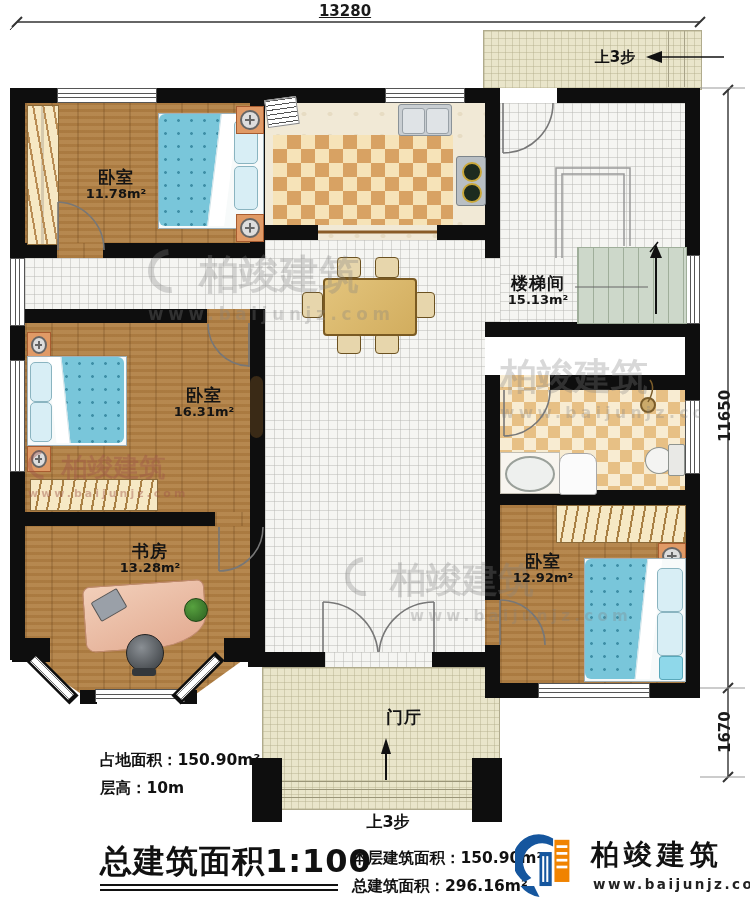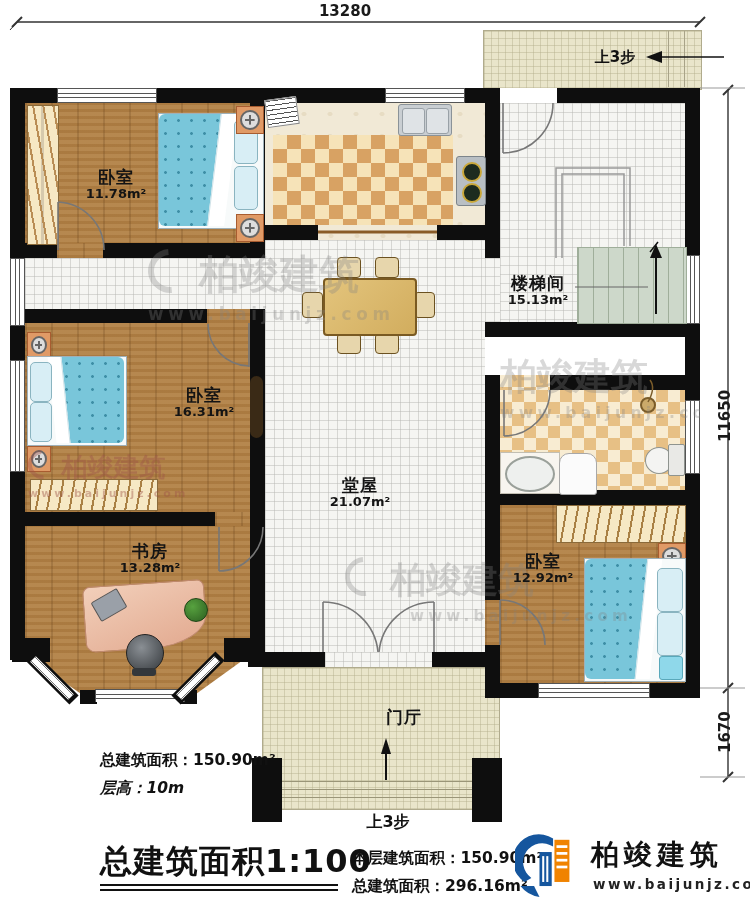--- a/index.html
+++ b/index.html
@@ -272,45 +272,41 @@
     <div class="rarea">11.78m²</div>
   </div>
   <div class="rlabel" style="left:488px;top:274px;width:100px;">
     <div class="rname">楼梯间</div>
     <div class="rarea">15.13m²</div>
   </div>
   <div class="rlabel" style="left:154px;top:386px;width:100px;">
     <div class="rname">卧室</div>
     <div class="rarea">16.31m²</div>
   </div>
-  <div class="rlabel" style="left:310px;top:476px;width:100px;">
-    <div class="rname">堂屋</div>
-    <div class="rarea">21.07m²</div>
-  </div>
   <div class="rlabel" style="left:100px;top:542px;width:100px;">
     <div class="rname">书房</div>
     <div class="rarea">13.28m²</div>
   </div>
   <div class="rlabel" style="left:493px;top:552px;width:100px;">
     <div class="rname">卧室</div>
     <div class="rarea">12.92m²</div>
   </div>
   <div class="rlabel" style="left:364px;top:708px;width:80px;">
     <div class="rname">门厅</div>
   </div>
 
   <div class="steps-label" style="left:584px;top:48px;width:62px;">上3步</div>
   <div class="steps-label" style="left:348px;top:812px;width:80px;font-size:16px;">上3步</div>
 
-  <div class="dim" style="left:315px;top:2px;width:60px;">13280</div>
+  <div class="dim" style="left:315px;top:2px;width:60px;text-decoration:underline;">13280</div>
   <div class="dim" style="left:697px;top:407px;width:56px;transform:rotate(-90deg);">11650</div>
   <div class="dim" style="left:705px;top:724px;width:40px;transform:rotate(-90deg);">1670</div>
 
-  <div class="info-text" style="left:100px;top:750px;">总建筑面积：150.90m²</div>
-  <div class="info-text" style="left:100px;top:778px;font-style:italic;">层高：10m</div>
+  <div class="info-text" style="left:100px;top:750px;">占地面积：150.90m²</div>
+  <div class="info-text" style="left:100px;top:778px;">层高：10m</div>
 
   <div class="abs" style="left:100px;top:840px;font-size:32px;font-weight:bold;color:#111;letter-spacing:1px;white-space:nowrap;">
     <span>总建筑面积</span><span>1:100</span>
   </div>
   <div class="abs" style="left:100px;top:884px;width:238px;height:2px;background:#111;"></div>
   <div class="abs" style="left:100px;top:889px;width:238px;height:2px;background:#111;"></div>
 
   <div class="info-text" style="left:352px;top:848px;">本层建筑面积：150.90m²</div>
   <div class="info-text" style="left:352px;top:876px;">总建筑面积：296.16m²</div>
 

